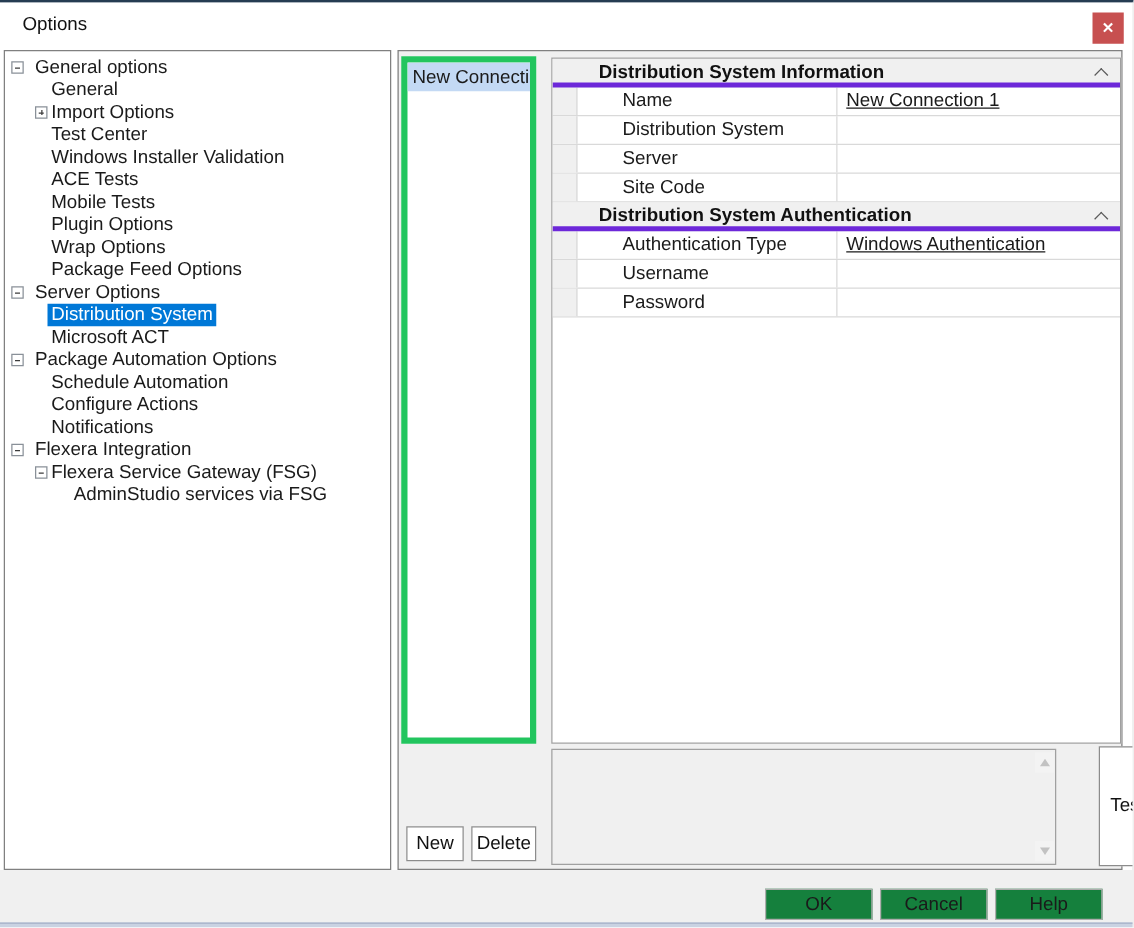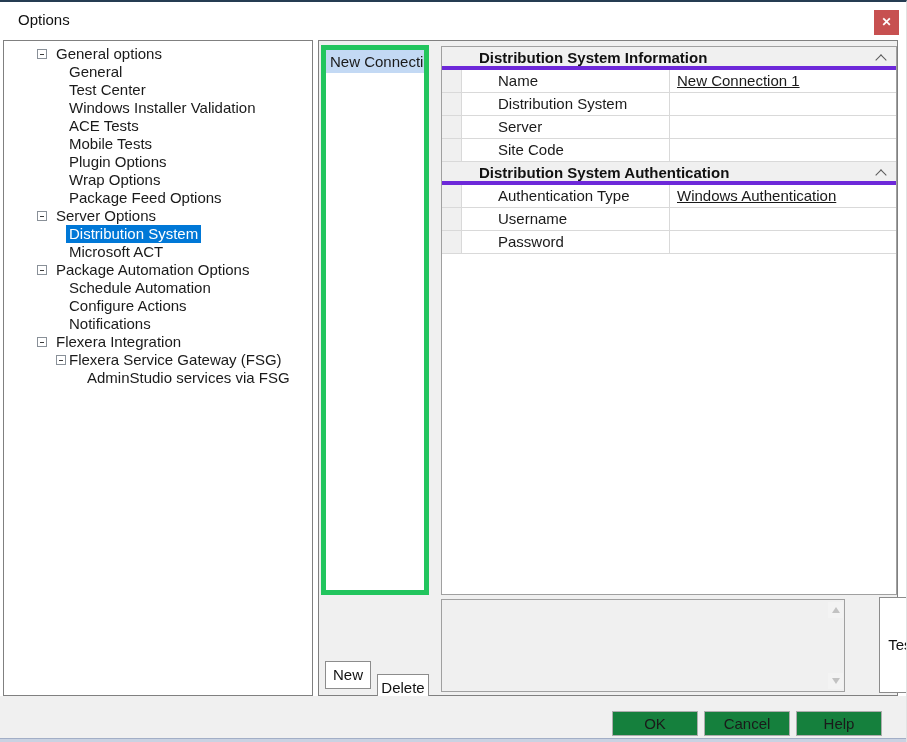--- a/index.html
+++ b/index.html
@@ -18,21 +18,21 @@
   .title-text { position:absolute; left:18px; top:9px; font-size:15px; color:#111; }
   .close-btn {
     position:absolute; left:874px; top:8px; width:25px; height:25px;
     background:var(--close-button,#C75050); color:#fff; text-align:center;
     line-height:25px; font-size:12px; font-weight:bold; cursor:default;
   }
 
   
   .tree-panel {
     position:absolute; left:3px; top:38px; width:310px; height:656px;
-    background:#fff; border:1px solid #808080; padding-top:4px; overflow:hidden;padding-left:28px;
+    background:#fff; border:1px solid #808080; padding-top:4px; overflow:hidden;
   }
   .tree-item { position:relative; height:18px; line-height:18px; font-size:15px; white-space:nowrap; }
   .tree-item.lv0 { padding-left:24px; }
   .tree-item.lv1 { padding-left:37px; }
   .tree-item.lv2 { padding-left:55px; }
   .exp {
     position:absolute; top:4px; width:10px; height:10px;
     border:1px solid #899098; background:#fff;
   }
   .exp.at0 { left:5px; }
@@ -55,21 +55,21 @@
     height:23px; line-height:23px; font-size:15px; padding-left:4px;
     white-space:nowrap; overflow:hidden;
   }
   .conn-item.selected { background:var(--list-selection,#C3D9F4); }
 
   .btn {
     display:inline-block; text-align:center; font-size:15px;
     background:#fff; border:1px solid #8c8c8c; color:#111; cursor:default;
   }
   .new-btn    { position:absolute; left:6px;  top:620px; width:46px; height:28px; line-height:26px; }
-  .delete-btn { position:absolute; left:58px; top:620px; width:52px; height:28px; line-height:26px;margin-top:13px; }
+  .delete-btn { position:absolute; left:58px; top:620px; width:52px; height:28px; line-height:26px; }
 
   
   .prop-grid {
     position:absolute; left:122px; top:5px; width:456px; height:549px;
     background:#fff; border:1px solid #A0A0A0; overflow:hidden;
   }
   .pg-header {
     position:relative; height:23px; line-height:22px;
     background:#F0F0F0; border-bottom:4px solid #6d28d9;
   }
@@ -128,20 +128,24 @@
 
   <div class="tree-panel">
     <div class="tree-item lv0">
       <span class="exp at0"></span>
       <span class="lbl">General options</span>
     </div>
     <div class="tree-item lv1">
       <span class="lbl">General</span>
     </div>
     <div class="tree-item lv1">
+      <span class="exp at1 plus"></span>
+      <span class="lbl">Import Options</span>
+    </div>
+    <div class="tree-item lv1">
       <span class="lbl">Test Center</span>
     </div>
     <div class="tree-item lv1">
       <span class="lbl">Windows Installer Validation</span>
     </div>
     <div class="tree-item lv1">
       <span class="lbl">ACE Tests</span>
     </div>
     <div class="tree-item lv1">
       <span class="lbl">Mobile Tests</span>

